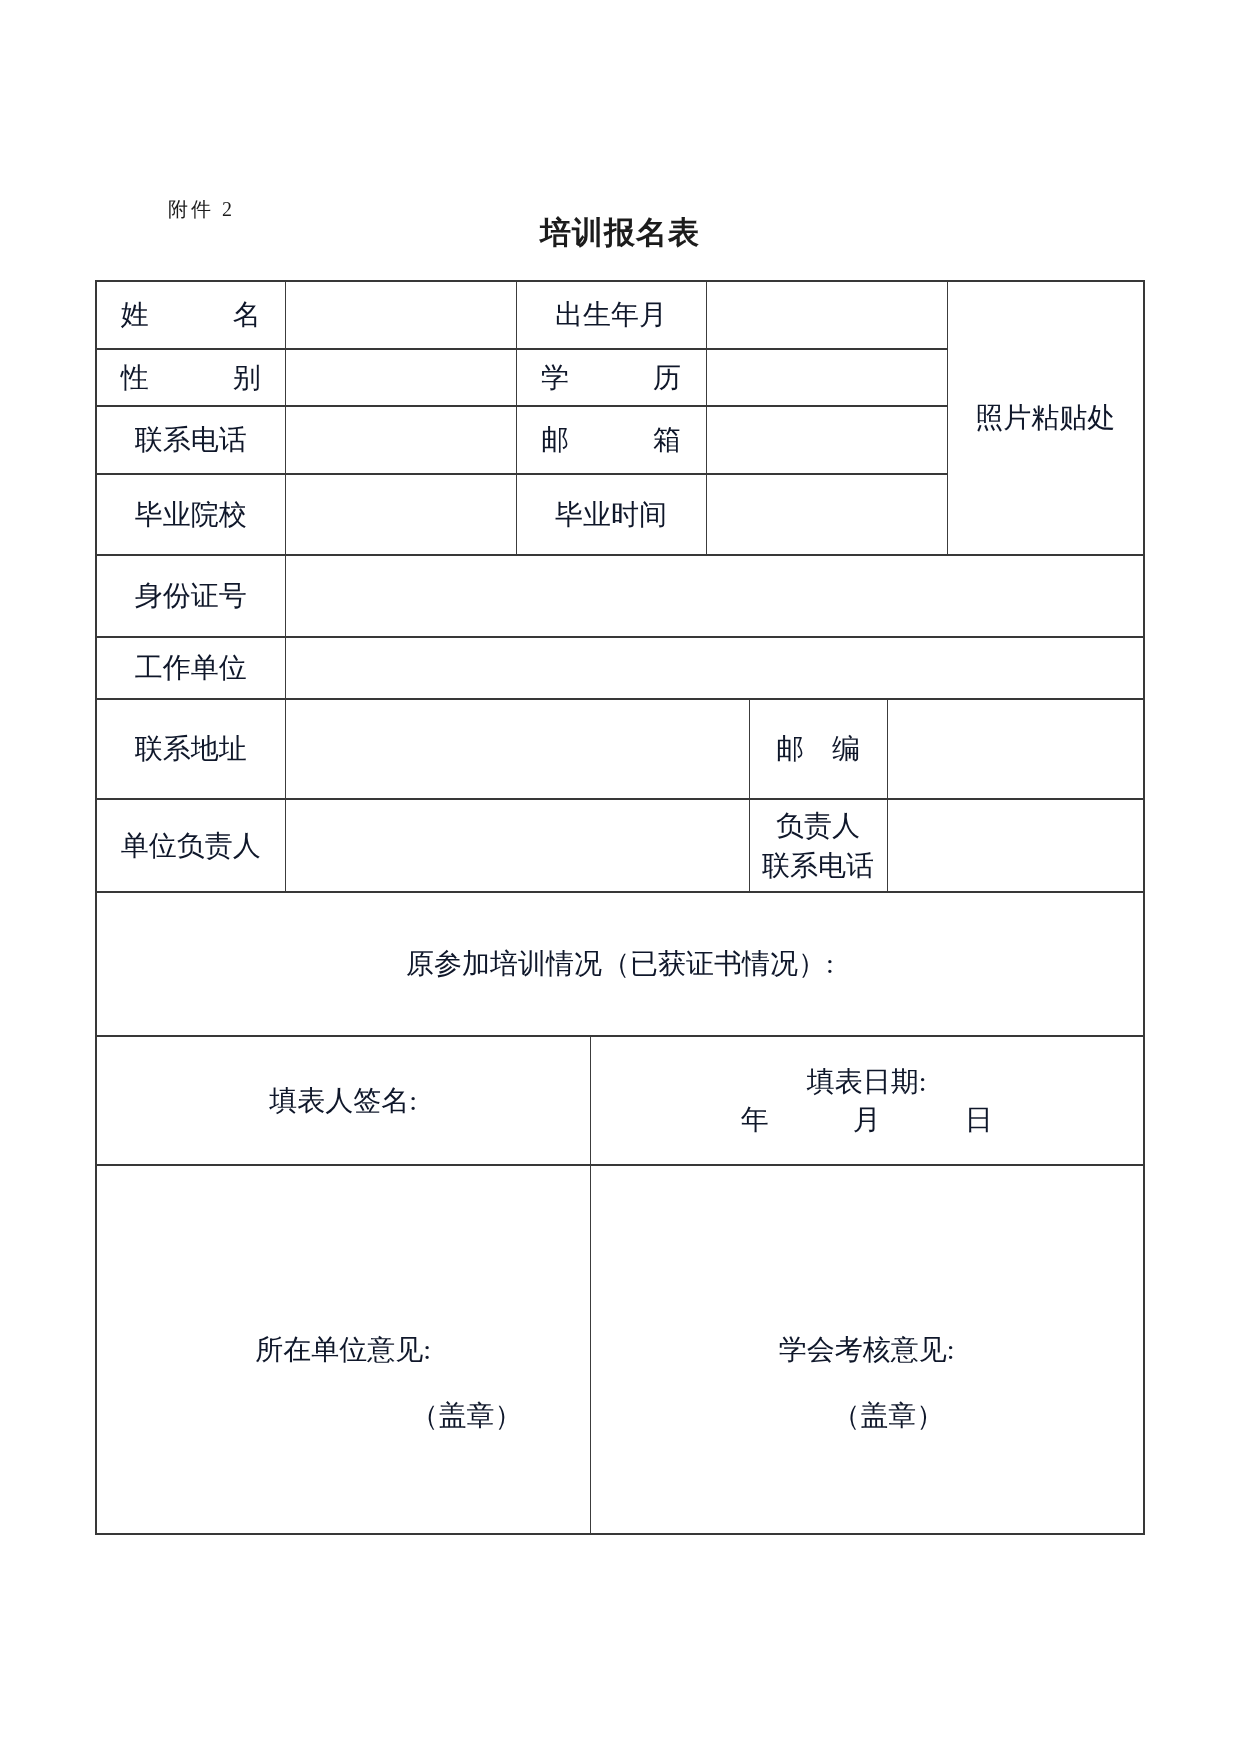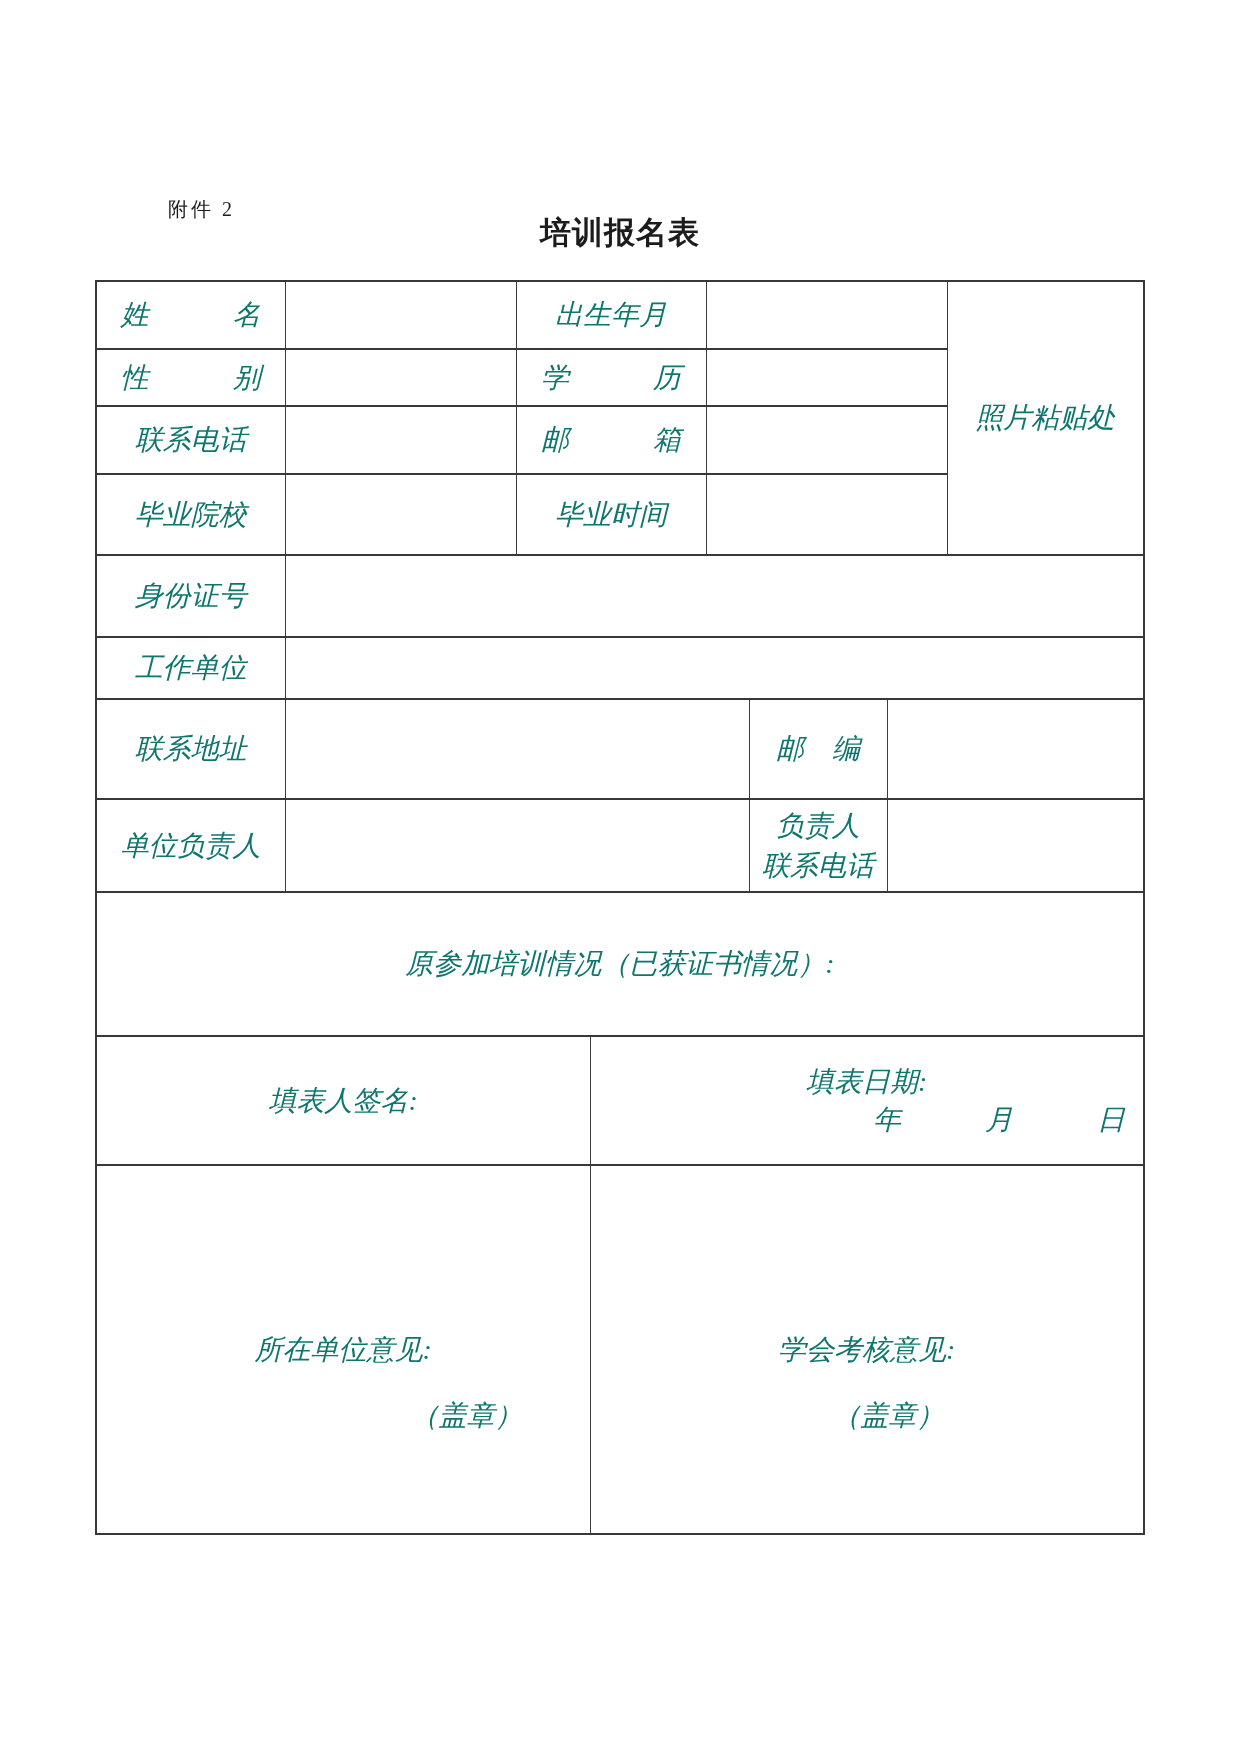--- a/index.html
+++ b/index.html
@@ -43,45 +43,43 @@
     border-collapse: collapse;
     table-layout: fixed;
     border: 2px solid #383838;
   }
   table.reg-table td {
     border-left: 1px solid #3c3c3c;
     border-right: 1px solid #3c3c3c;
     border-top: 2px solid #383838;
     border-bottom: 2px solid #383838;
     font-size: 28px;
-    color: #0f766e;
+    color: #0f172a;
     text-align: center;
     vertical-align: middle;
     padding: 0;
     overflow: hidden;
-    font-style: italic;
   }
   td.lbl {
     white-space: pre;
   }
   td.free {
     text-align: left;
     vertical-align: top;
     padding: 8px 12px;
   }
   td.rel {
     position: relative;
   }
   .two-line div {
     line-height: 40px;
   }
   .ymd-line {
     margin-top: 0;
-    text-align: right;
-    padding-right: 18px;
+    text-align: center;
     white-space: pre;
   }
   .seal {
     position: absolute;
     top: 231px;
     transform: translateX(-50%);
     white-space: pre;
     margin-left: 16px;
   }
   .seal-left { left: 71.8%; }

